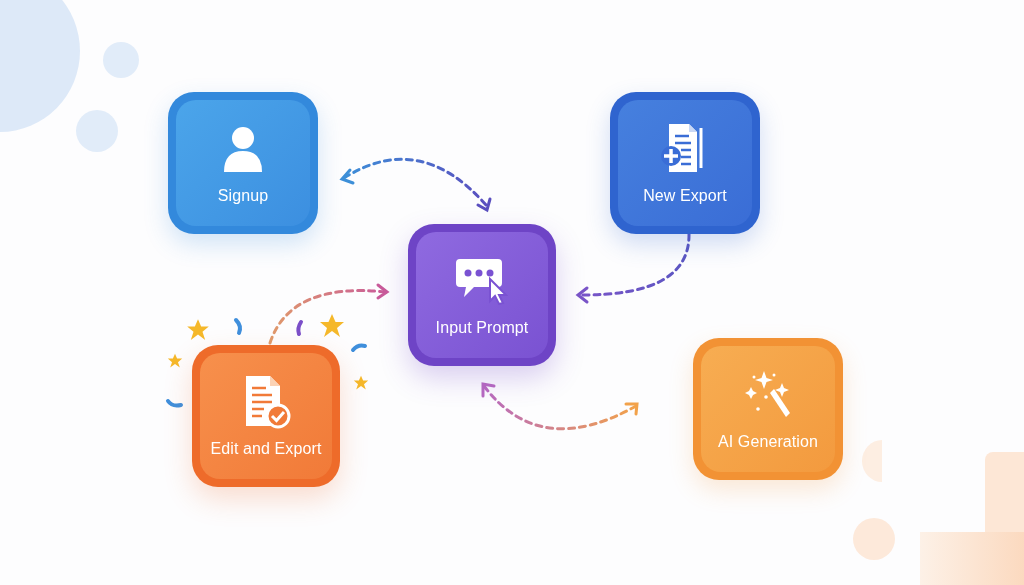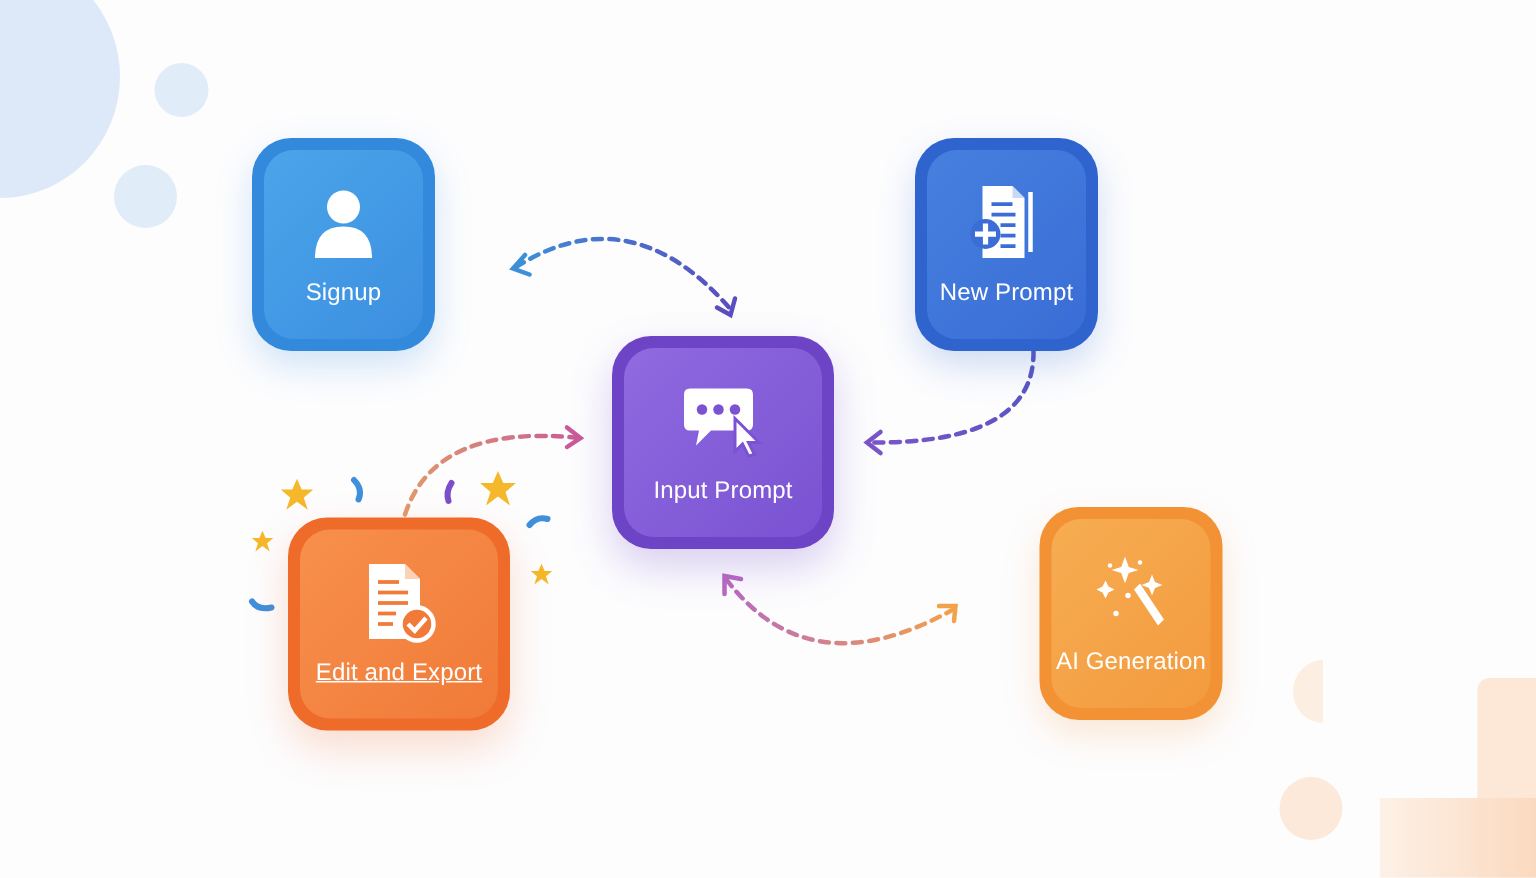--- a/index.html
+++ b/index.html
@@ -3,21 +3,21 @@
 <meta charset="utf-8">
 <style>
   html, body { margin: 0; padding: 0; }
   body {
     width: 1024px; height: 585px; overflow: hidden; position: relative;
     background: #fdfdfe;
     font-family: "Liberation Sans", sans-serif;
   }
   .bg-shape { position: absolute; border-radius: 50%; }
   .node {
-    position: absolute; width: 122px; height: 142px; border-radius: 26px;
+    position: absolute; width: 150px; height: 142px; border-radius: 26px;
     box-sizing: border-box; color: #fff; cursor: pointer;
   }
   .node .inner {
     position: absolute; left: 8px; top: 8px; right: 8px; bottom: 8px;
     border-radius: 20px;
     display: flex; flex-direction: column; align-items: center; justify-content: center;
   }
   .node .icon { width: 56px; height: 56px; display: flex; align-items: center; justify-content: center; margin-bottom: 10px; }
   .node .label { font-size: 16px; font-weight: 400; letter-spacing: 0.1px; }
   svg.links { position: absolute; left: 0; top: 0; }
@@ -114,21 +114,21 @@
             <line x1="16" y1="14" x2="30" y2="14"></line>
             <line x1="16" y1="21" x2="32" y2="21"></line>
             <line x1="22" y1="28" x2="32" y2="28"></line>
             <line x1="22" y1="35" x2="32" y2="35"></line>
             <line x1="22" y1="42" x2="32" y2="42"></line>
           </g>
         <circle cx="12" cy="34" r="10" fill="#3a6dd6"></circle>
         <path d="M12,27 L12,41 M5,34 L19,34" stroke="#fff" stroke-width="3.5"></path>
       </svg>
     </div>
-    <div class="label">New Prompt</div>
+    <div class="label">New Export</div>
   </div>
 </div>
 
 <div class="node" style="left:408px;top:224px;width:148px;background:#6e44c6;box-shadow:0 12px 28px rgba(110,68,198,0.25);">
   <div class="inner" style="background:linear-gradient(135deg,#8f6ae0,#7a52d2);">
     <div class="icon">
       <svg width="56" height="48" viewBox="0 0 56 48">
         <path d="M6,2 L44,2 Q48,2 48,6 L48,26 Q48,30 44,30 L20,30 L10,40 L12,30 L6,30 Q2,30 2,26 L2,6 Q2,2 6,2 Z" fill="#fff"></path>
         <circle cx="14" cy="16" r="3.5" fill="#7a52d2"></circle>
           <circle cx="25" cy="16" r="3.5" fill="#7a52d2"></circle>
@@ -152,21 +152,21 @@
           <circle cx="32" cy="6" r="1.5"></circle>
           <circle cx="12" cy="8" r="1.5"></circle>
           <circle cx="24" cy="28" r="1.8"></circle>
       </svg>
     </div>
     <div class="label">AI Generation</div>
   </div>
 </div>
 
 <div class="node" style="left:192px;top:345px;width:148px;background:#ee6b2a;box-shadow:0 12px 28px rgba(238,107,42,0.22);">
-  <div class="inner" style="background:linear-gradient(135deg,#f7904c,#f17a38);text-decoration:underline;">
+  <div class="inner" style="background:linear-gradient(135deg,#f7904c,#f17a38);">
     <div class="icon">
       <svg width="52" height="56" viewBox="0 0 52 56">
         <path d="M6,2 L30,2 L40,12 L40,52 L6,52 Z" fill="#fff"></path>
         <path d="M30,2 L30,12 L40,12" fill="#fbd2b4"></path>
         <g stroke="#f17a38" stroke-width="2.5">
             <line x1="12" y1="14" x2="26" y2="14"></line>
             <line x1="12" y1="21" x2="32" y2="21"></line>
             <line x1="12" y1="28" x2="32" y2="28"></line>
             <line x1="12" y1="35" x2="24" y2="35"></line>
             <line x1="12" y1="42" x2="22" y2="42"></line>

